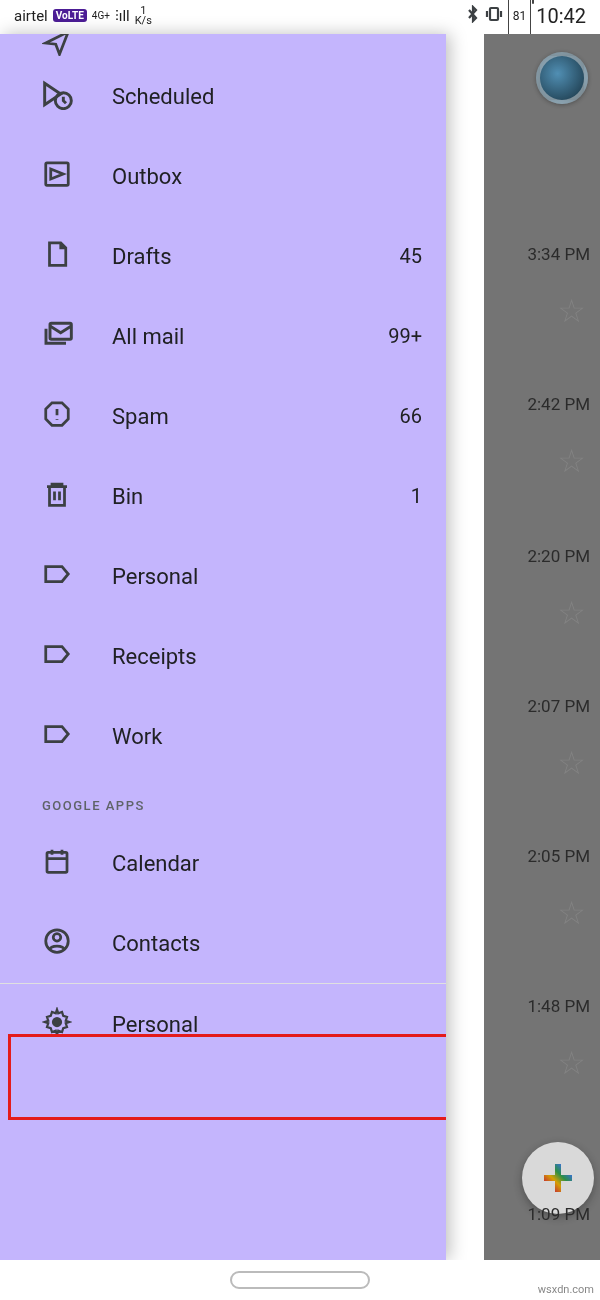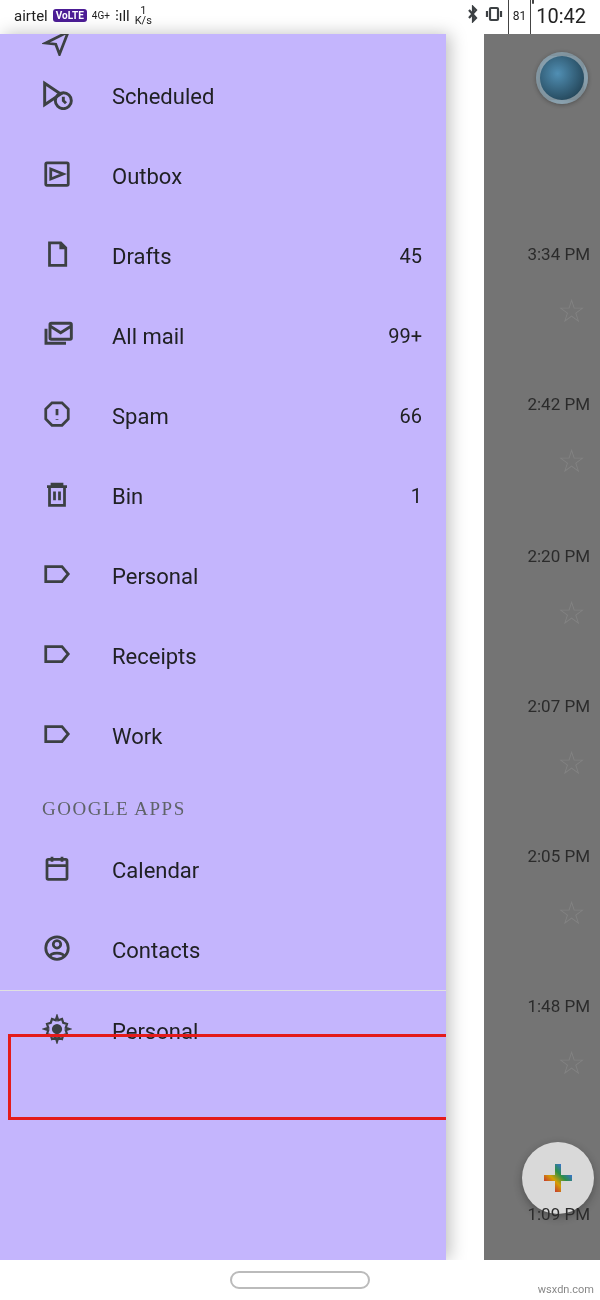--- a/index.html
+++ b/index.html
@@ -145,25 +145,24 @@
     .nav-item .label {
       flex: 1;
       font-weight: 400;
     }
     .nav-item .count {
       font-size: 20px;
       color: #202124;
     }
     .section-header {
       color: #5f6368;
-      font-size: 19px;
+      font-size: 13px;
       letter-spacing: 1.5px;
       font-weight: 500;
       padding: 22px 0 10px 42px;
-      font-family: Liberation Serif, serif;
     }
     .highlight-box {
       position: absolute;
       border: 3px solid #e41b1b;
       pointer-events: none;
     }
     .divider {
       height: 1px;
       background: #e0e0e0;
       margin-left: 0;

